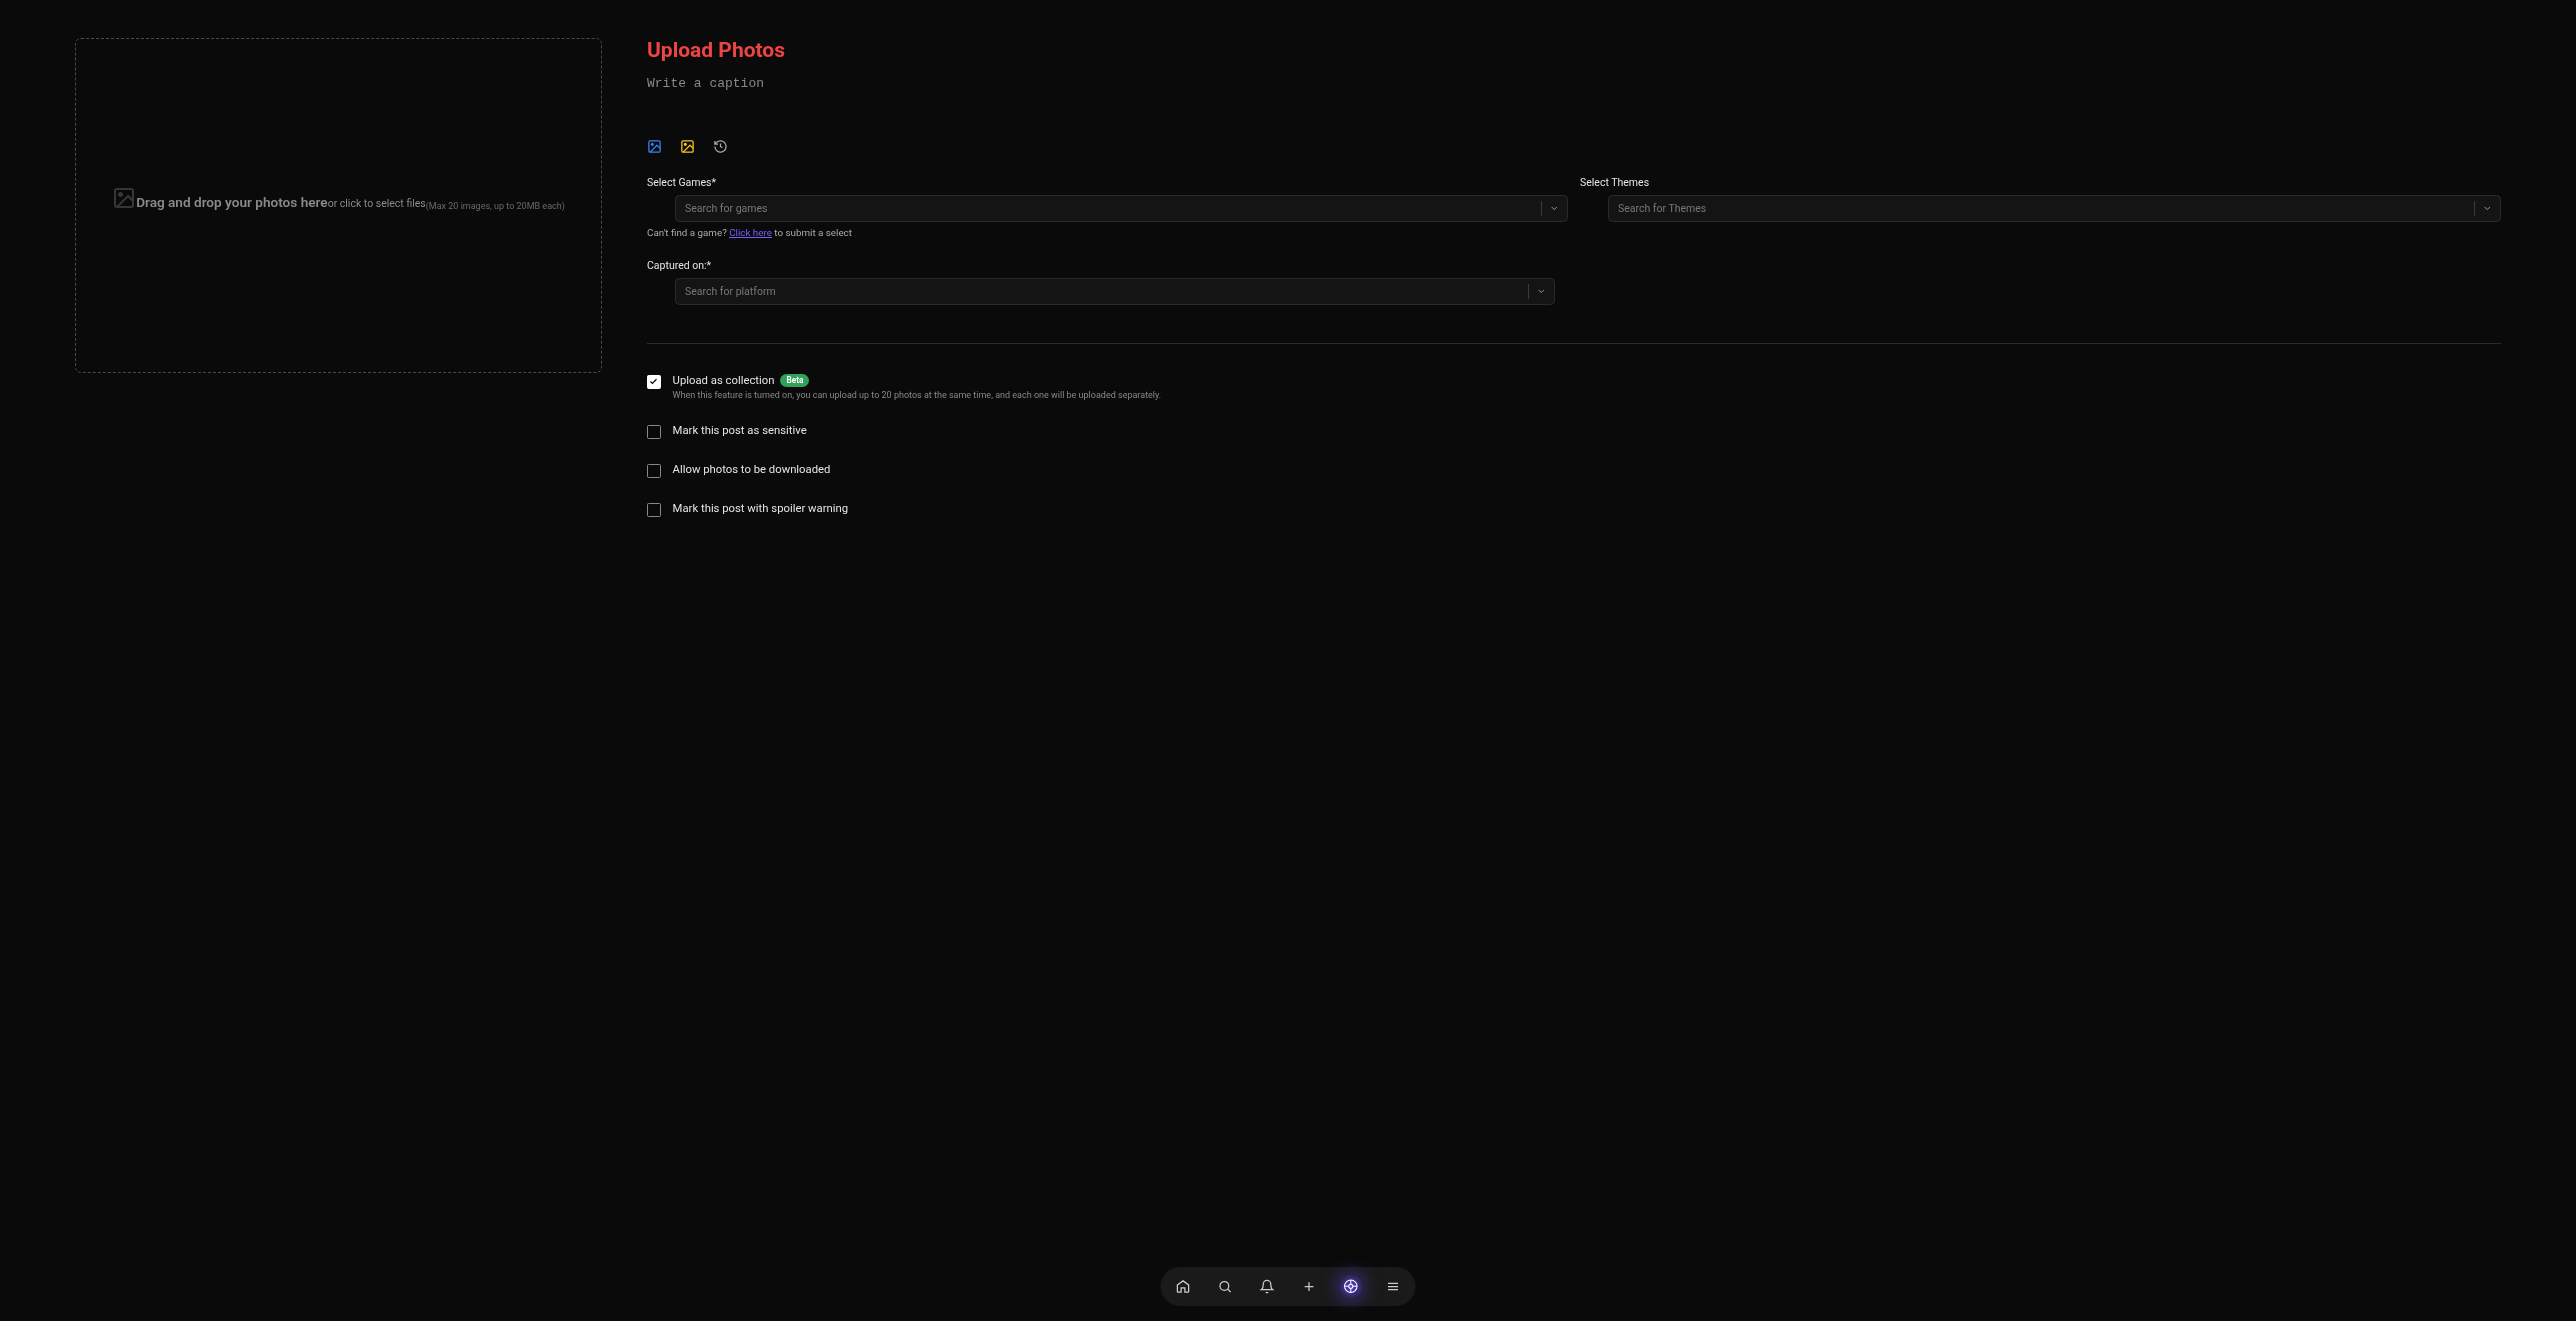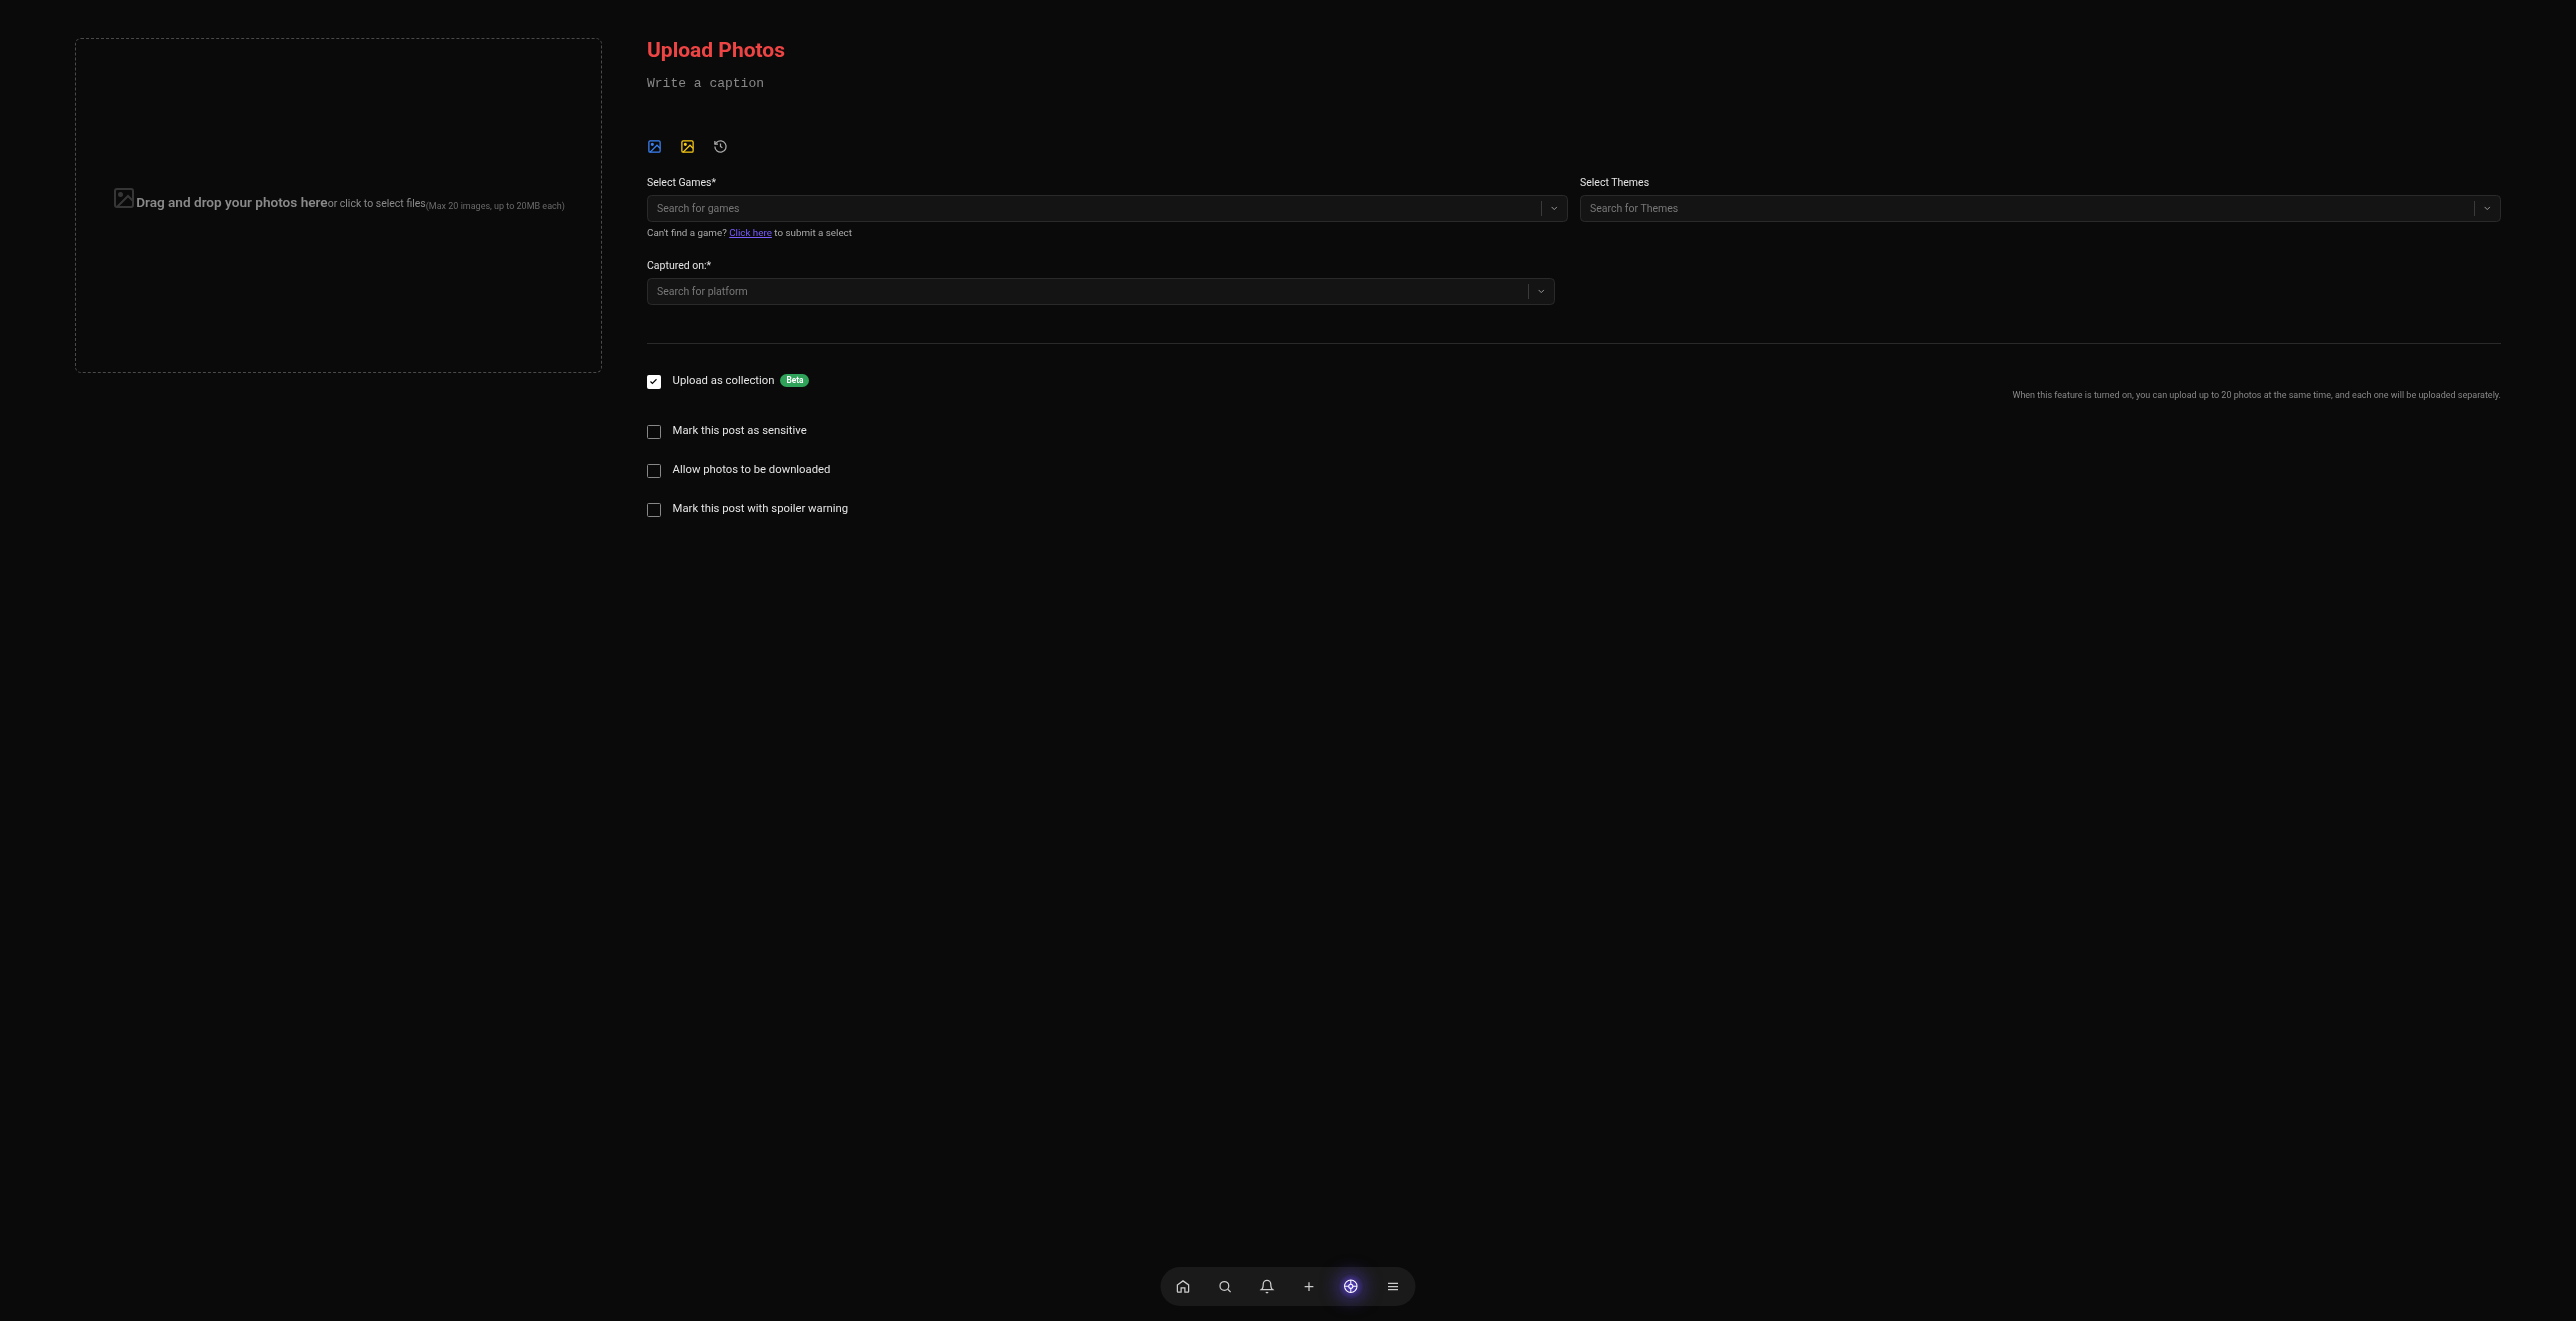--- a/index.html
+++ b/index.html
@@ -95,20 +95,21 @@
     margin-bottom: 6px;
     display: block;
   }
   .select-wrap {
     background: #141414;
     border: 0.8px solid #2a2a2a;
     border-radius: 4.5px;
     display: flex;
     align-items: center;
     height: 27px;
+    margin-left: 28px;
   }
   .select-input {
     flex: 1;
     background: transparent;
     border: none;
     color: #bbb;
     padding: 0 9px;
     font-size: 10.5px;
     outline: none;
     font-family: inherit;
@@ -174,21 +175,20 @@
     color: #fff;
     font-size: 8.3px;
     font-weight: 700;
     padding: 1.5px 6px;
     border-radius: 7.5px;
   }
   .checkbox-desc {
     font-size: 9px;
     color: #888;
     margin-top: 3px;
-    text-align: right;
   }
   .bottom-nav {
     position: fixed;
     bottom: 15px;
     left: 50%;
     transform: translateX(-50%);
     background: #1a1a1a;
     border-radius: 21px;
     padding: 6px 9px;
     display: flex;

